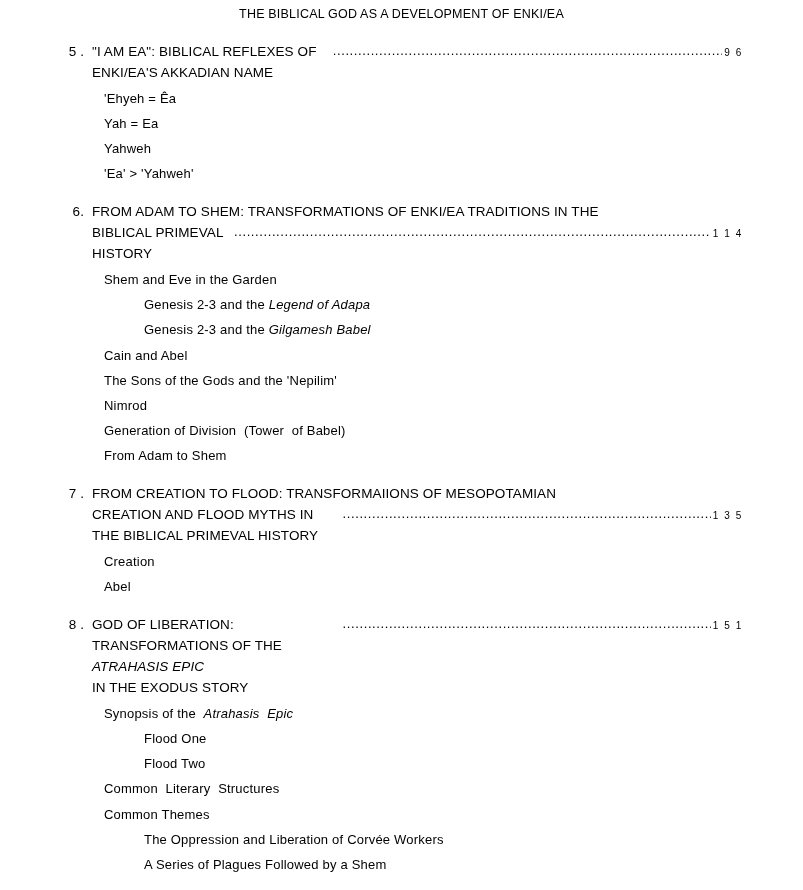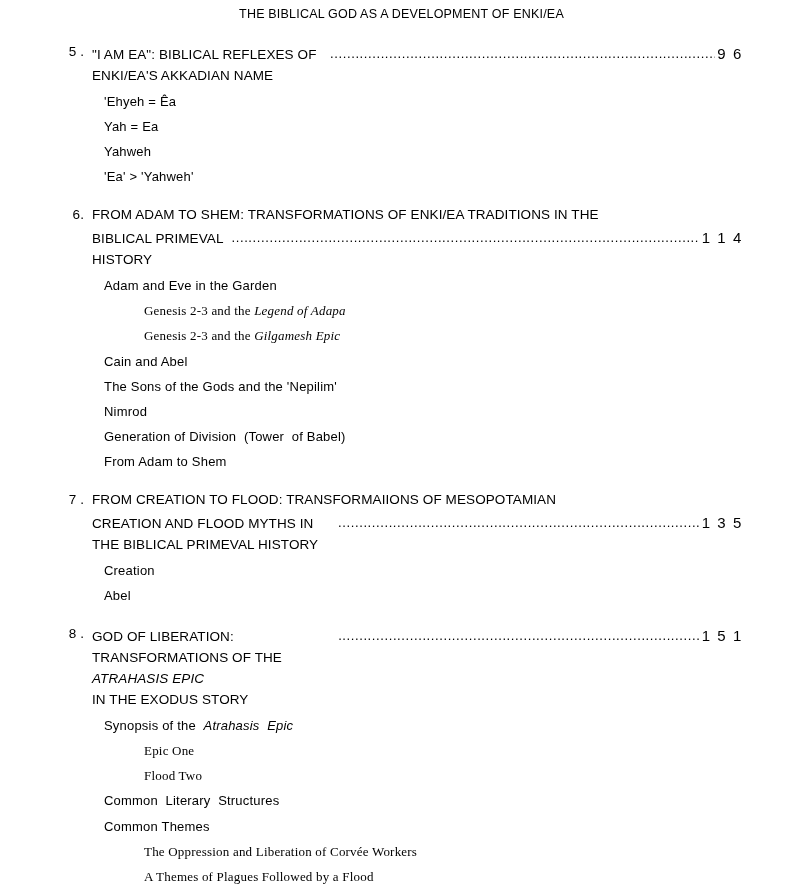--- a/index.html
+++ b/index.html
@@ -66,41 +66,40 @@
     white-space: nowrap;
     margin: 0 2px 0 4px;
     letter-spacing: 0.6px;
     font-size: 13px;
     position: relative;
     top: -1px;
   }
   .page-no {
     white-space: pre;
     letter-spacing: 1.6px;
-    font-size: 15px;
+    font-size: 10px;
   }
   .chap-head-cont {
     display: flex;
     align-items: flex-end;
     font-size: 13.5px;
     line-height: 1.55;
     padding-left: 30px;
     letter-spacing: 0.1px;
   }
   .sub {
     font-size: 13px;
     line-height: 1.55;
     padding-left: 42px;
     margin-top: 5px;
     letter-spacing: 0.2px;
     white-space: pre-wrap;
   }
   .sub.lvl2 {
     padding-left: 82px;
-    font-family: Liberation Serif, serif;
   }
   .gap-md { height: 18px; }
   i, .ital { font-style: italic; }
 </style>
 </head>
 <body>
 
 <div class="page">
 
   <div class="running-head">THE BIBLICAL GOD AS A DEVELOPMENT OF ENKI/EA</div>
@@ -131,23 +130,23 @@
           <span class="chap-title">FROM ADAM TO SHEM: TRANSFORMATIONS OF ENKI/EA TRADITIONS IN THE</span>
         </span>
       </div>
       <div class="chap-head-cont">
         <span class="chap-title-wrap">
           <span class="chap-title">BIBLICAL PRIMEVAL HISTORY</span>
           <span class="leader">................................................................................................................................................................</span>
           <span class="page-no">1 1 4</span>
         </span>
       </div>
-      <div class="sub">Adam and Eve in the Garden</div>
+      <div class="sub">Shem and Eve in the Garden</div>
       <div class="sub lvl2"><span>Genesis 2-3 and the </span><i>Legend of Adapa</i></div>
-      <div class="sub lvl2"><span>Genesis 2-3 and the </span><i>Gilgamesh Epic</i></div>
+      <div class="sub lvl2"><span>Genesis 2-3 and the </span><i>Gilgamesh Babel</i></div>
       <div class="sub">Cain and Abel</div>
       <div class="sub">The Sons of the Gods and the 'Nepilim'</div>
       <div class="sub">Nimrod</div>
       <div class="sub">Generation of Division  (Tower  of Babel)</div>
       <div class="sub">From Adam to Shem</div>
     </div>
 
     <div class="gap-md"></div>
 
     <div class="chapter">
@@ -178,23 +177,23 @@
           <span class="leader">................................................................................................................................................................</span>
           <span class="page-no">1 5 1</span>
         </span>
       </div>
       <div class="chap-head-cont">
         <span class="chap-title-wrap">
           <span class="chap-title">IN THE EXODUS STORY</span>
         </span>
       </div>
       <div class="sub"><span>Synopsis of the  </span><i>Atrahasis  Epic</i></div>
-      <div class="sub lvl2">Epic One</div>
+      <div class="sub lvl2">Flood One</div>
       <div class="sub lvl2">Flood Two</div>
       <div class="sub">Common  Literary  Structures</div>
       <div class="sub">Common Themes</div>
       <div class="sub lvl2">The Oppression and Liberation of Corvée Workers</div>
-      <div class="sub lvl2">A Themes of Plagues Followed by a Flood</div>
+      <div class="sub lvl2">A Series of Plagues Followed by a Shem</div>
 
     </div>
 
   </div>
 </div>
 
 </body></html>

